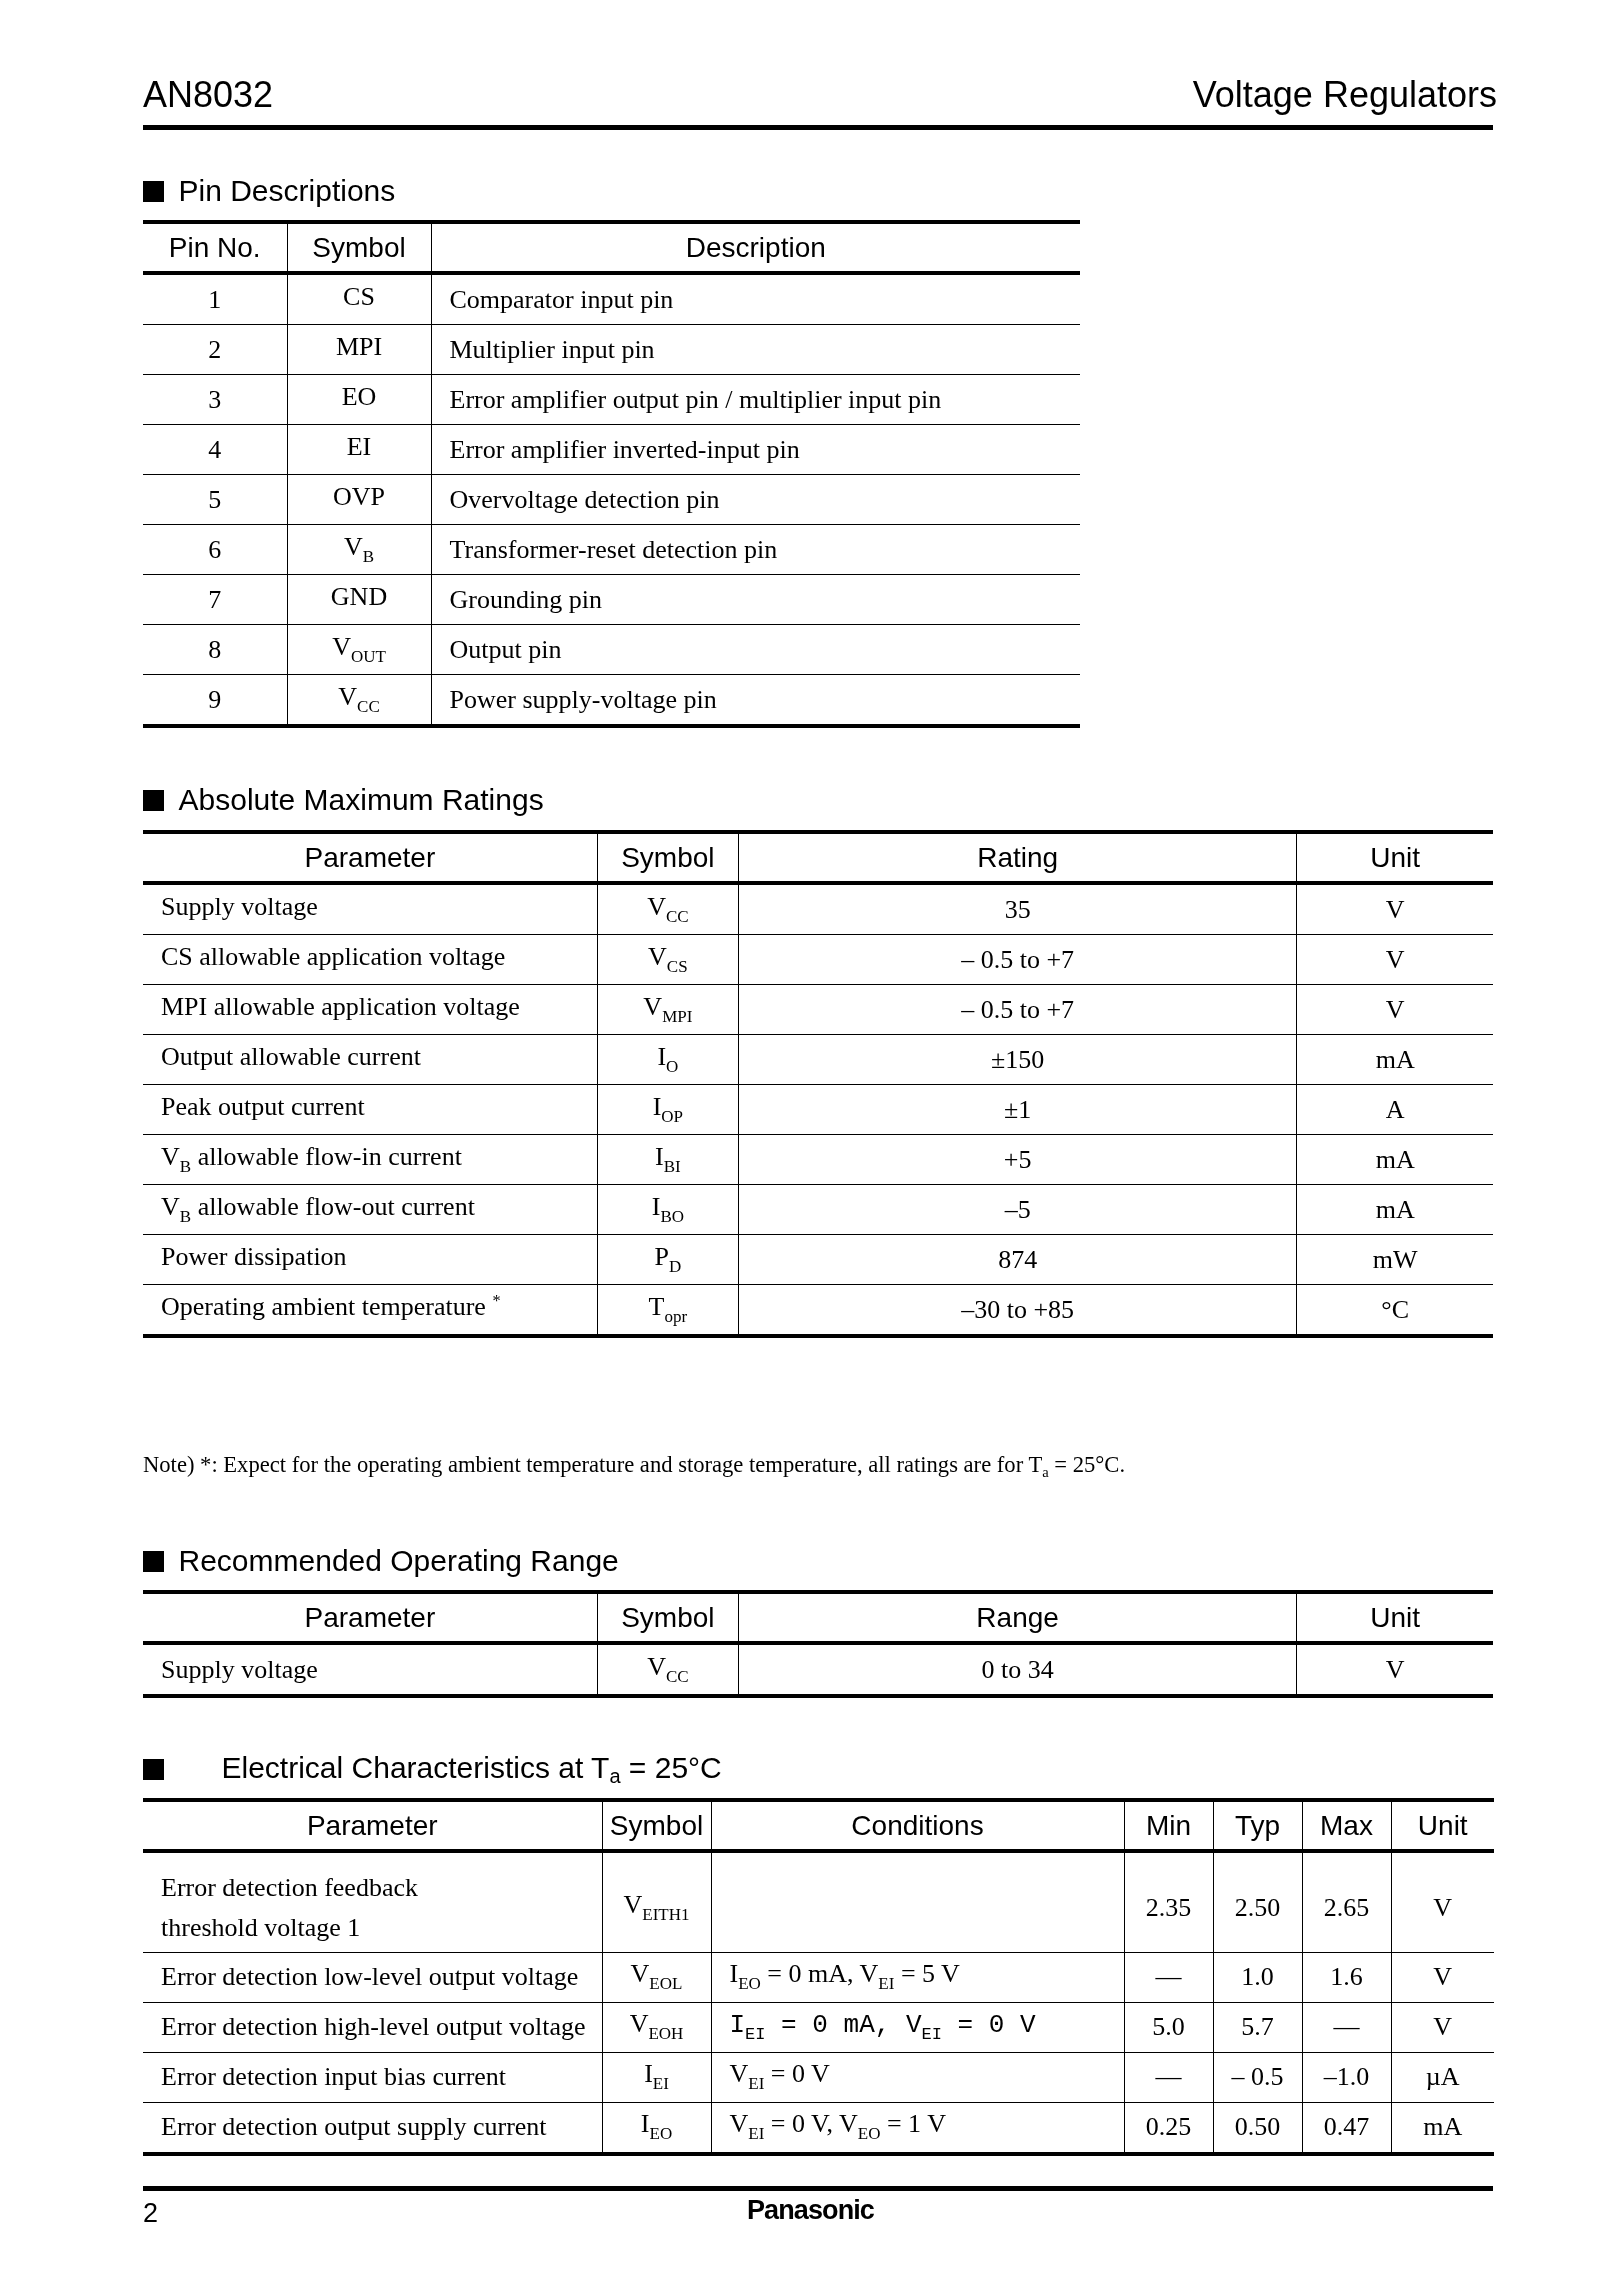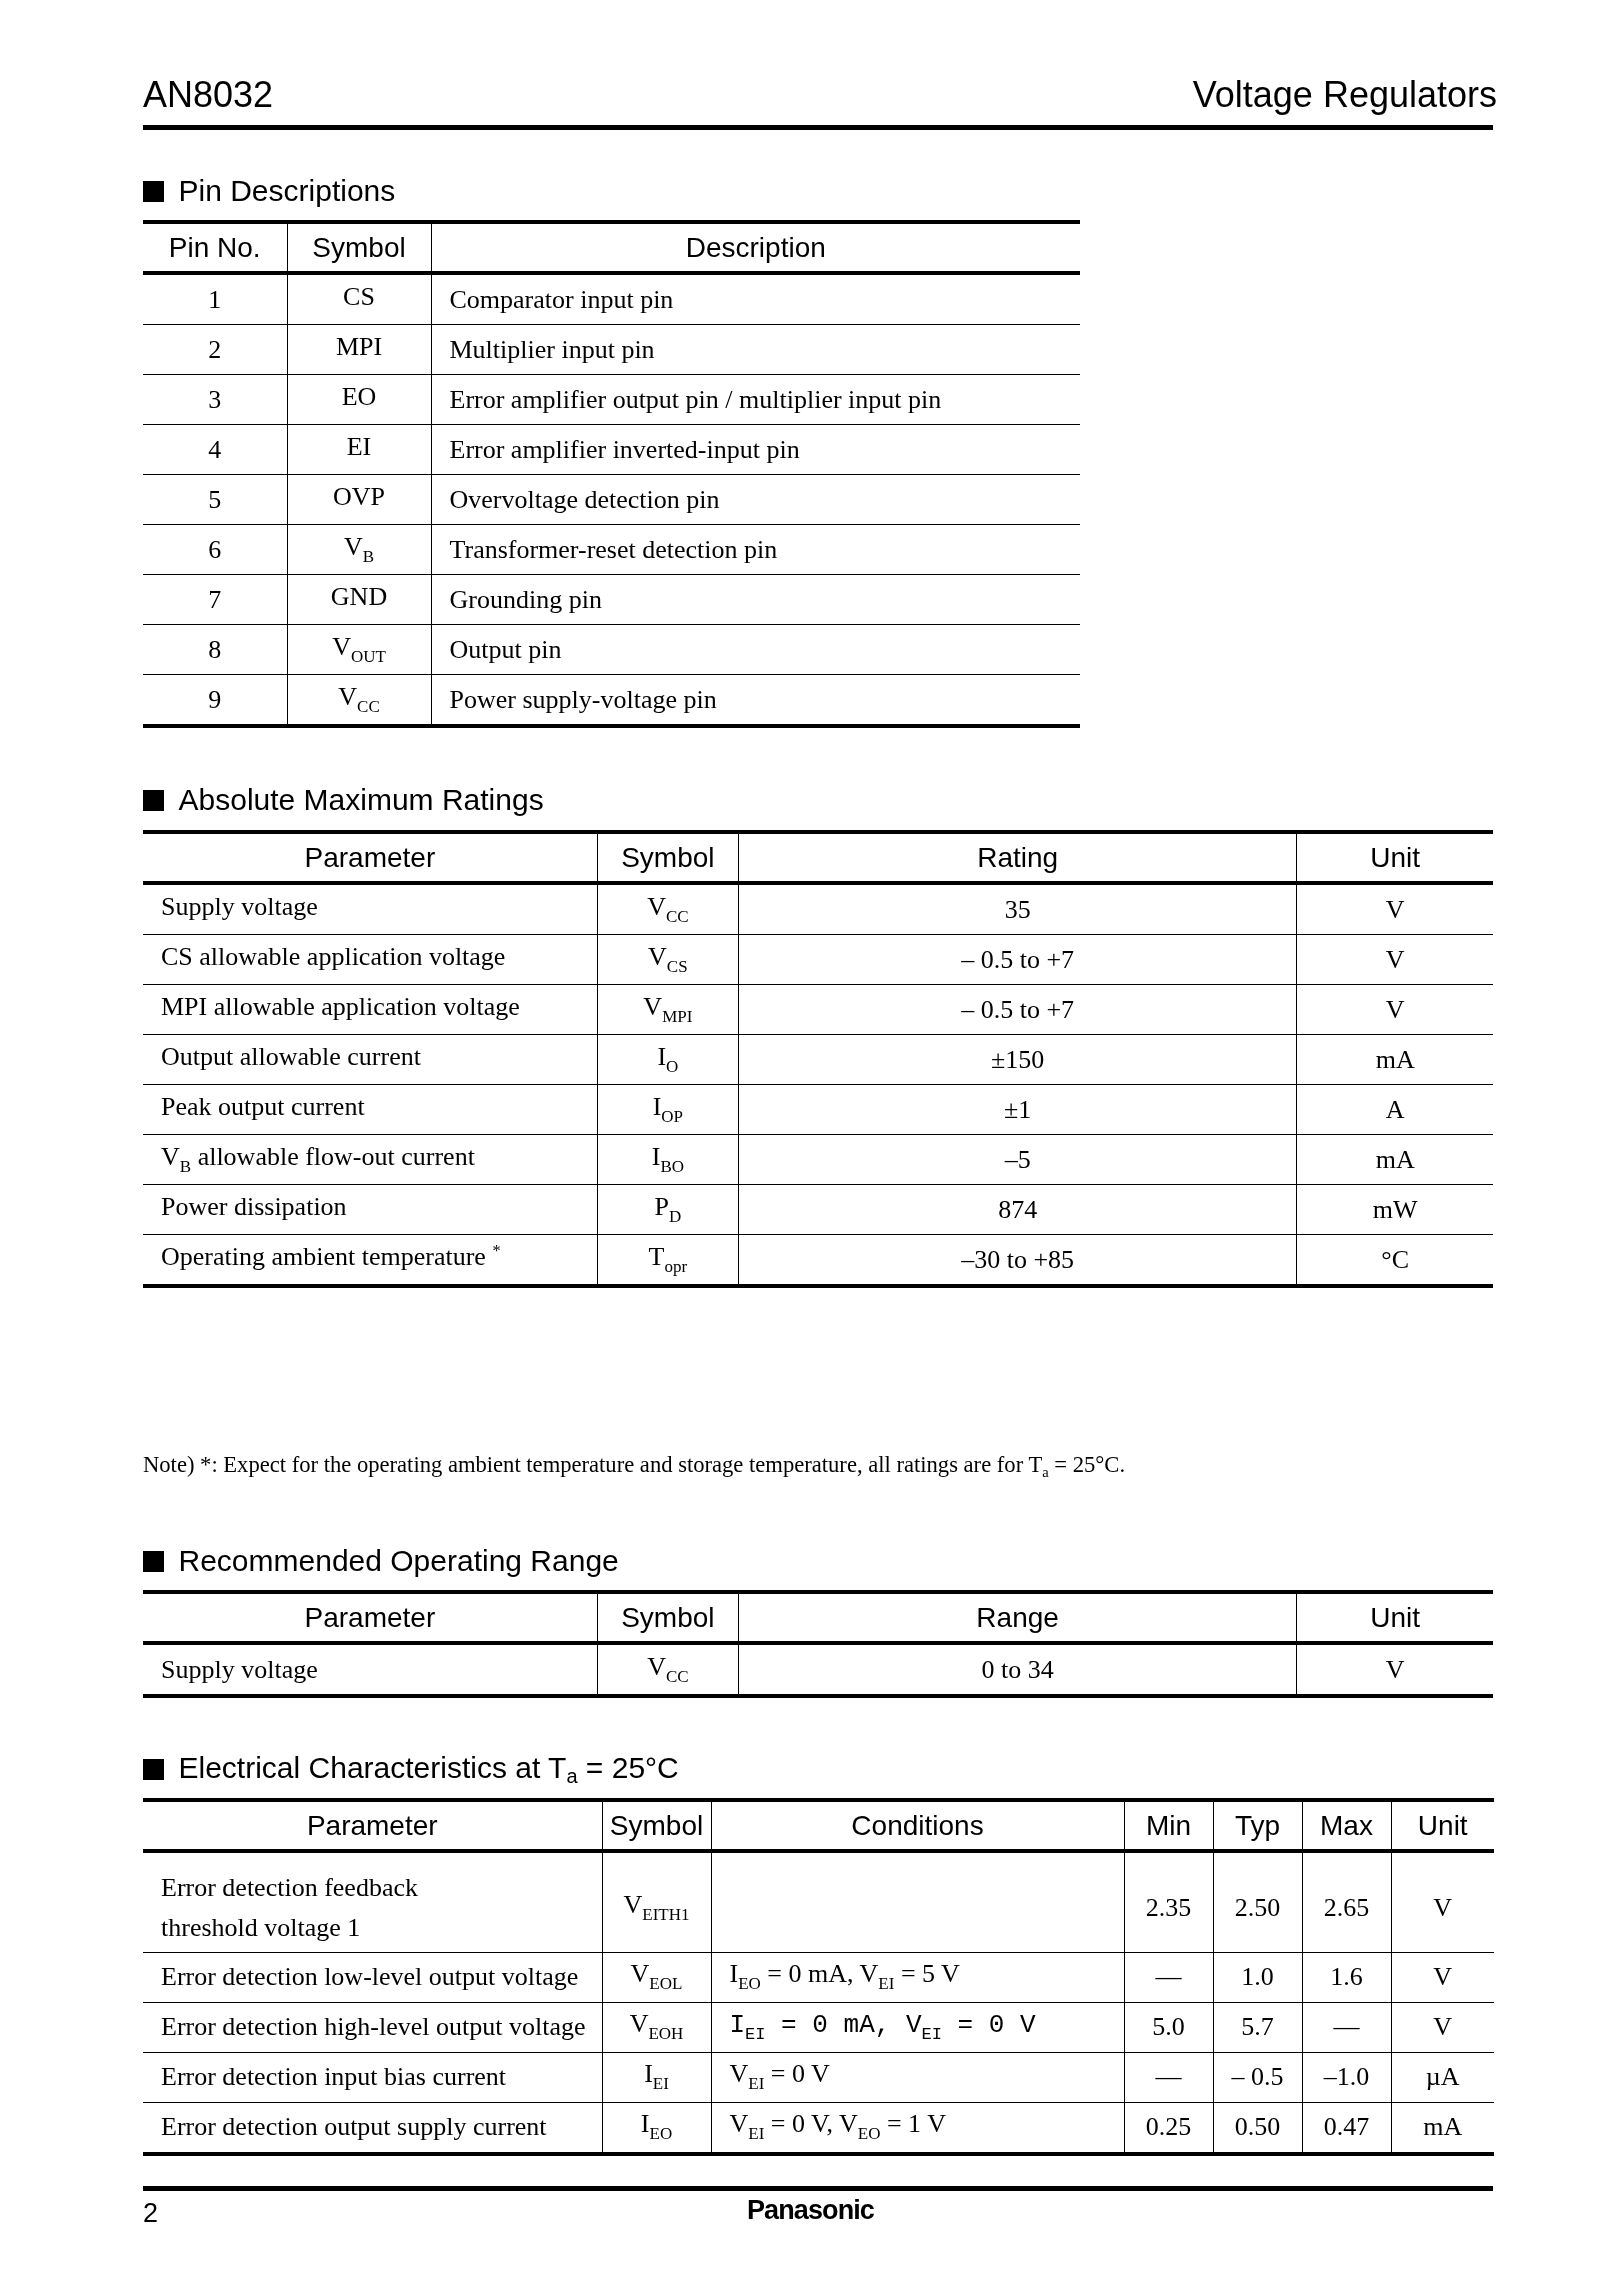--- a/index.html
+++ b/index.html
@@ -151,20 +151,26 @@
         <td class="c"><span>±150</span></td>
         <td class="c"><span>mA</span></td>
       </tr>
       <tr>
         <td class="l"><span></span><sub></sub><span>Peak output current</span><sup></sup></td>
         <td class="c"><span>I</span><sub>OP</sub></td>
         <td class="c"><span>±1</span></td>
         <td class="c"><span>A</span></td>
       </tr>
       <tr>
+        <td class="l"><span>V</span><sub>B</sub><span> allowable flow-in current</span><sup></sup></td>
+        <td class="c"><span>I</span><sub>BI</sub></td>
+        <td class="c"><span>+5</span></td>
+        <td class="c"><span>mA</span></td>
+      </tr>
+      <tr>
         <td class="l"><span>V</span><sub>B</sub><span> allowable flow-out current</span><sup></sup></td>
         <td class="c"><span>I</span><sub>BO</sub></td>
         <td class="c"><span>–5</span></td>
         <td class="c"><span>mA</span></td>
       </tr>
       <tr>
         <td class="l"><span></span><sub></sub><span>Power dissipation</span><sup></sup></td>
         <td class="c"><span>P</span><sub>D</sub></td>
         <td class="c"><span>874</span></td>
         <td class="c"><span>mW</span></td>
@@ -203,21 +209,21 @@
   <tbody id="ror-body">
       <tr>
         <td class="l"><span>Supply voltage</span></td>
         <td class="c"><span>V</span><sub>CC</sub></td>
         <td class="c"><span>0 to 34</span></td>
         <td class="c"><span>V</span></td>
       </tr>
     </tbody>
 </table>
 
-<div class="abs sans sec-title" style="top:1751px;">
+<div class="abs sans sec-title" style="top:1751px;gap:43px;">
   <span class="sq"></span>
   <span><span>Electrical Characteristics at T</span><sub>a</sub><span> = 25°C</span></span>
 </div>
 <table class="dt" style="left:143px; top:1798px; width:1350px;">
   <colgroup>
       <col style="width:459px">
       <col style="width:109px">
       <col style="width:413px">
       <col style="width:89px">
       <col style="width:89px">

